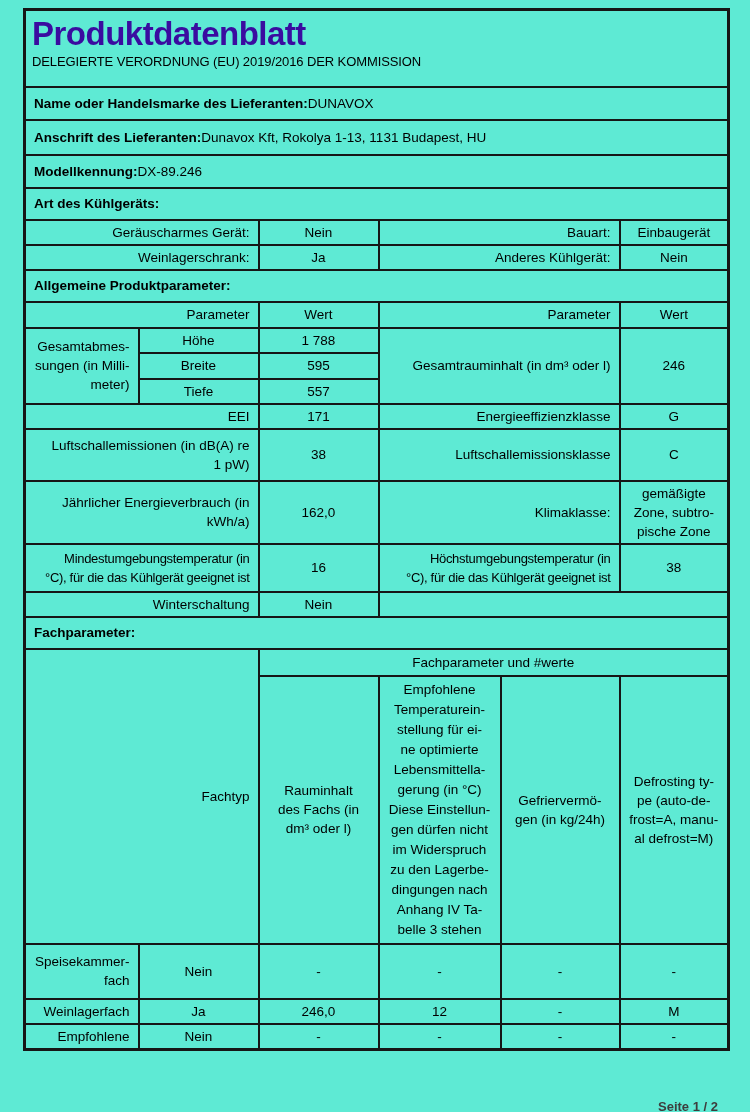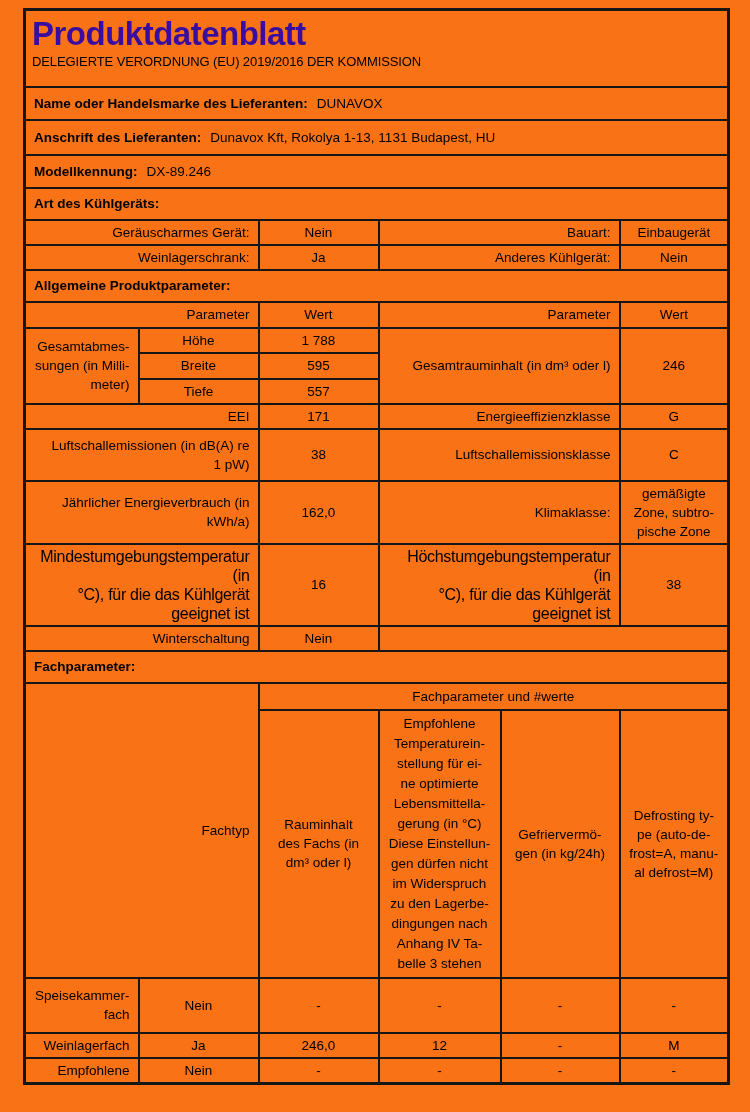--- a/index.html
+++ b/index.html
@@ -1,38 +1,38 @@
 <!DOCTYPE html>
 <html lang="de"><head>
 <meta charset="utf-8">
 <style>
   html,body { margin:0; padding:0; background:#ffffff; }
   body { font-family:"Liberation Sans", sans-serif; color:#000; }
   .page {
     position:relative; width:750px; height:1112px;
-    box-sizing:border-box; padding:8px 23px 8px 23px; background:#f97316;
+    box-sizing:border-box; padding:8px 23px 8px 23px; background:#5eead4;
   }
   table.sheet {
     border-collapse:collapse; table-layout:fixed; width:704px;
     border:3px solid #161616;
   }
   td {
     border:2px solid #161616;
     font-size:13.5px; line-height:19px;
     vertical-align:middle;
     padding:2px 8px;
     overflow:hidden;
   }
   td.c { text-align:center; padding:2px 4px; }
   td.l { text-align:right; }
   td.sect { font-weight:bold; }
   .pre { white-space:pre-line; }
-  .tight { font-size:16px; letter-spacing:-0.3px; }
+  .tight { font-size:13px; letter-spacing:-0.3px; }
   .kv .lbl { font-weight:bold; }
-  .kv .val { margin-left:9px; }
+  .kv .val { }
   .title-cell { padding:6px 8px 4px 6px; vertical-align:top; }
   .title-cell h1 {
     margin:0; font-size:33px; line-height:34px; font-weight:bold;
     letter-spacing:-0.5px; color:#3a0ca0;
   }
   .title-cell .reg { margin-top:1px; font-size:13px; letter-spacing:-0.1px; }
   .temp-col { line-height:20px; padding:2px 3px; }
   .footer {
     width:704px; box-sizing:border-box; margin-top:48px;
     text-align:right; padding-right:9px;

